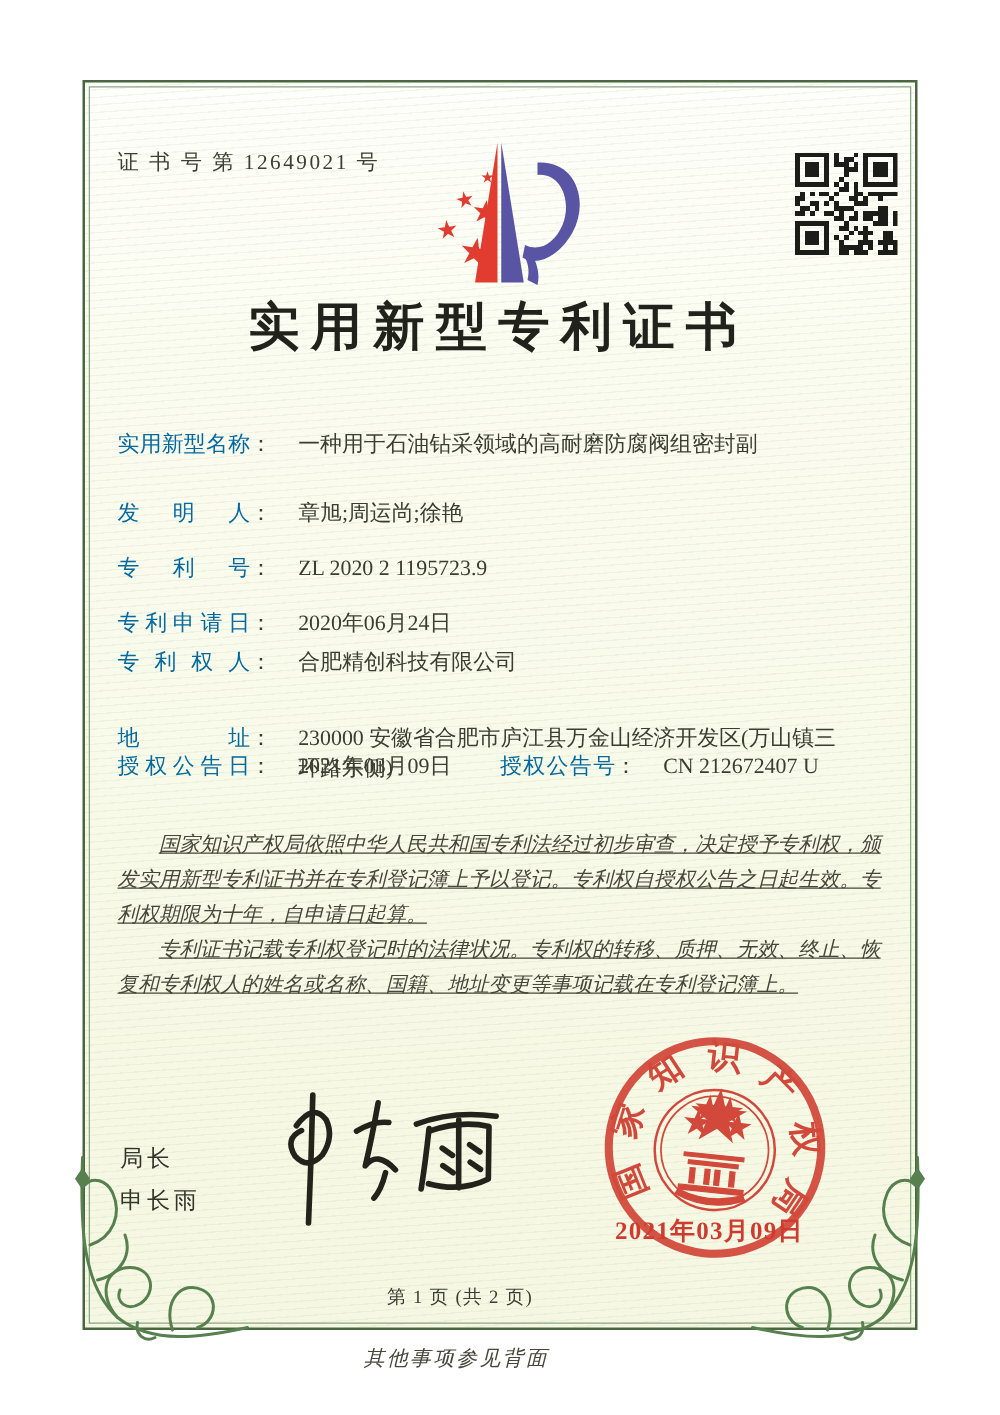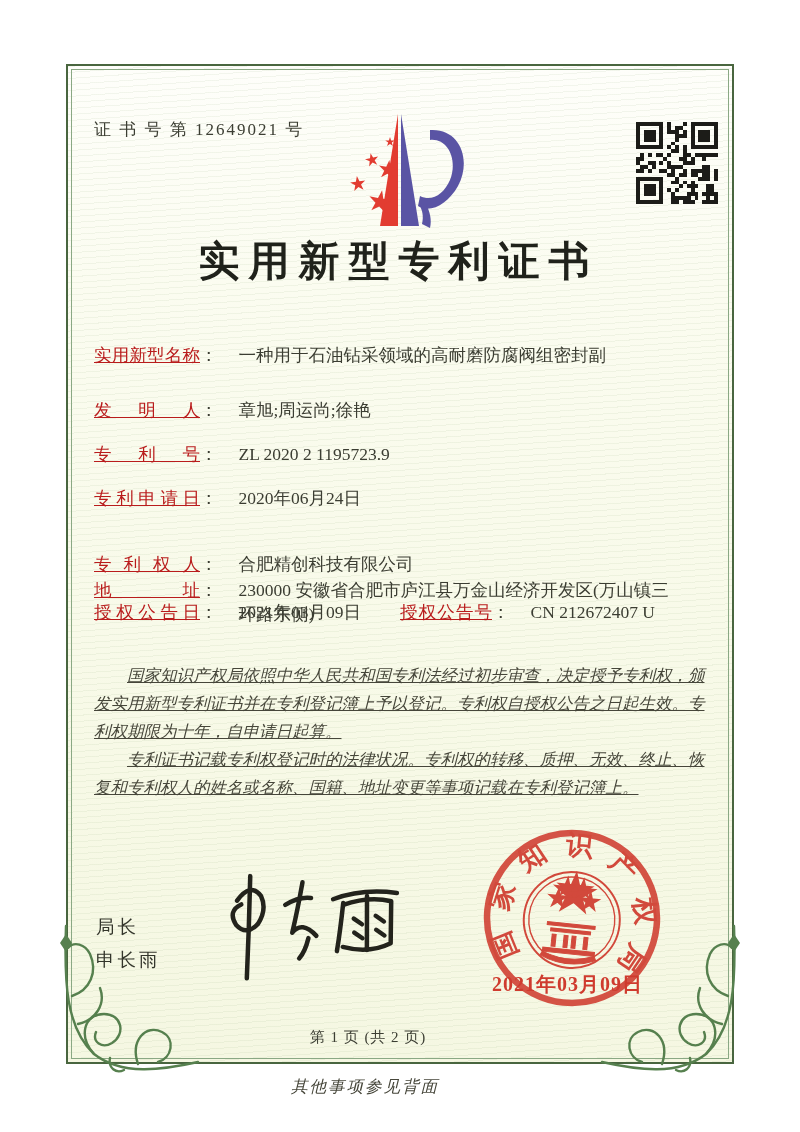--- a/index.html
+++ b/index.html
@@ -25,21 +25,21 @@
   .logo{position:absolute;left:334px;top:108px;}
   .qr{position:absolute;left:636px;top:122px;width:82px;height:82px;}
   .title{
     position:absolute;left:0;top:234px;width:797px;text-align:center;
     font-size:41px;font-weight:700;letter-spacing:9px;color:#20221b;
   }
   
   .frow{position:absolute;left:94px;width:618px;font-size:17.5px;line-height:24px;}
   .flabel{
     display:inline-block;width:106px;text-align:justify;text-align-last:justify;
-    vertical-align:top;color:#b91c1c;text-decoration:underline;
+    vertical-align:top;color:#0369a1;
   }
   .fcolon{display:inline-block;vertical-align:top;}
   .fvalue{display:inline-block;vertical-align:top;margin-left:21px;max-width:460px;}
   .pair2{position:absolute;left:306px;top:0;white-space:nowrap;}
   .pair2 .flabel{width:92px;}
   
   .paras{
     position:absolute;left:94px;top:662px;width:616px;
     font-style:italic;font-size:16.5px;line-height:28px;color:#46463a;text-decoration:underline;
   }
@@ -347,21 +347,21 @@
   </div>
   <div class="frow" style="top:398px">
     <span class="flabel">发明人</span><span class="fcolon">：</span><span class="fvalue">章旭;周运尚;徐艳</span>
   </div>
   <div class="frow" style="top:442px">
     <span class="flabel">专利号</span><span class="fcolon">：</span><span class="fvalue">ZL 2020 2 1195723.9</span>
   </div>
   <div class="frow" style="top:486px">
     <span class="flabel">专利申请日</span><span class="fcolon">：</span><span class="fvalue">2020年06月24日</span>
   </div>
-  <div class="frow" style="top:552px">
+  <div class="frow" style="top:517px">
     <span class="flabel">专利权人</span><span class="fcolon">：</span><span class="fvalue">合肥精创科技有限公司</span>
   </div>
   <div class="frow" style="top:578px">
     <span class="flabel">地址</span><span class="fcolon">：</span><span class="fvalue" style="max-width:445px">230000 安徽省合肥市庐江县万金山经济开发区(万山镇三环路东侧)</span>
   </div>
   <div class="frow" style="top:600px">
     <span class="flabel">授权公告日</span><span class="fcolon">：</span><span class="fvalue">2021年03月09日</span>
     <span class="pair2">
       <span class="flabel">授权公告号</span><span class="fcolon">：</span><span class="fvalue">CN 212672407 U</span>
     </span>

